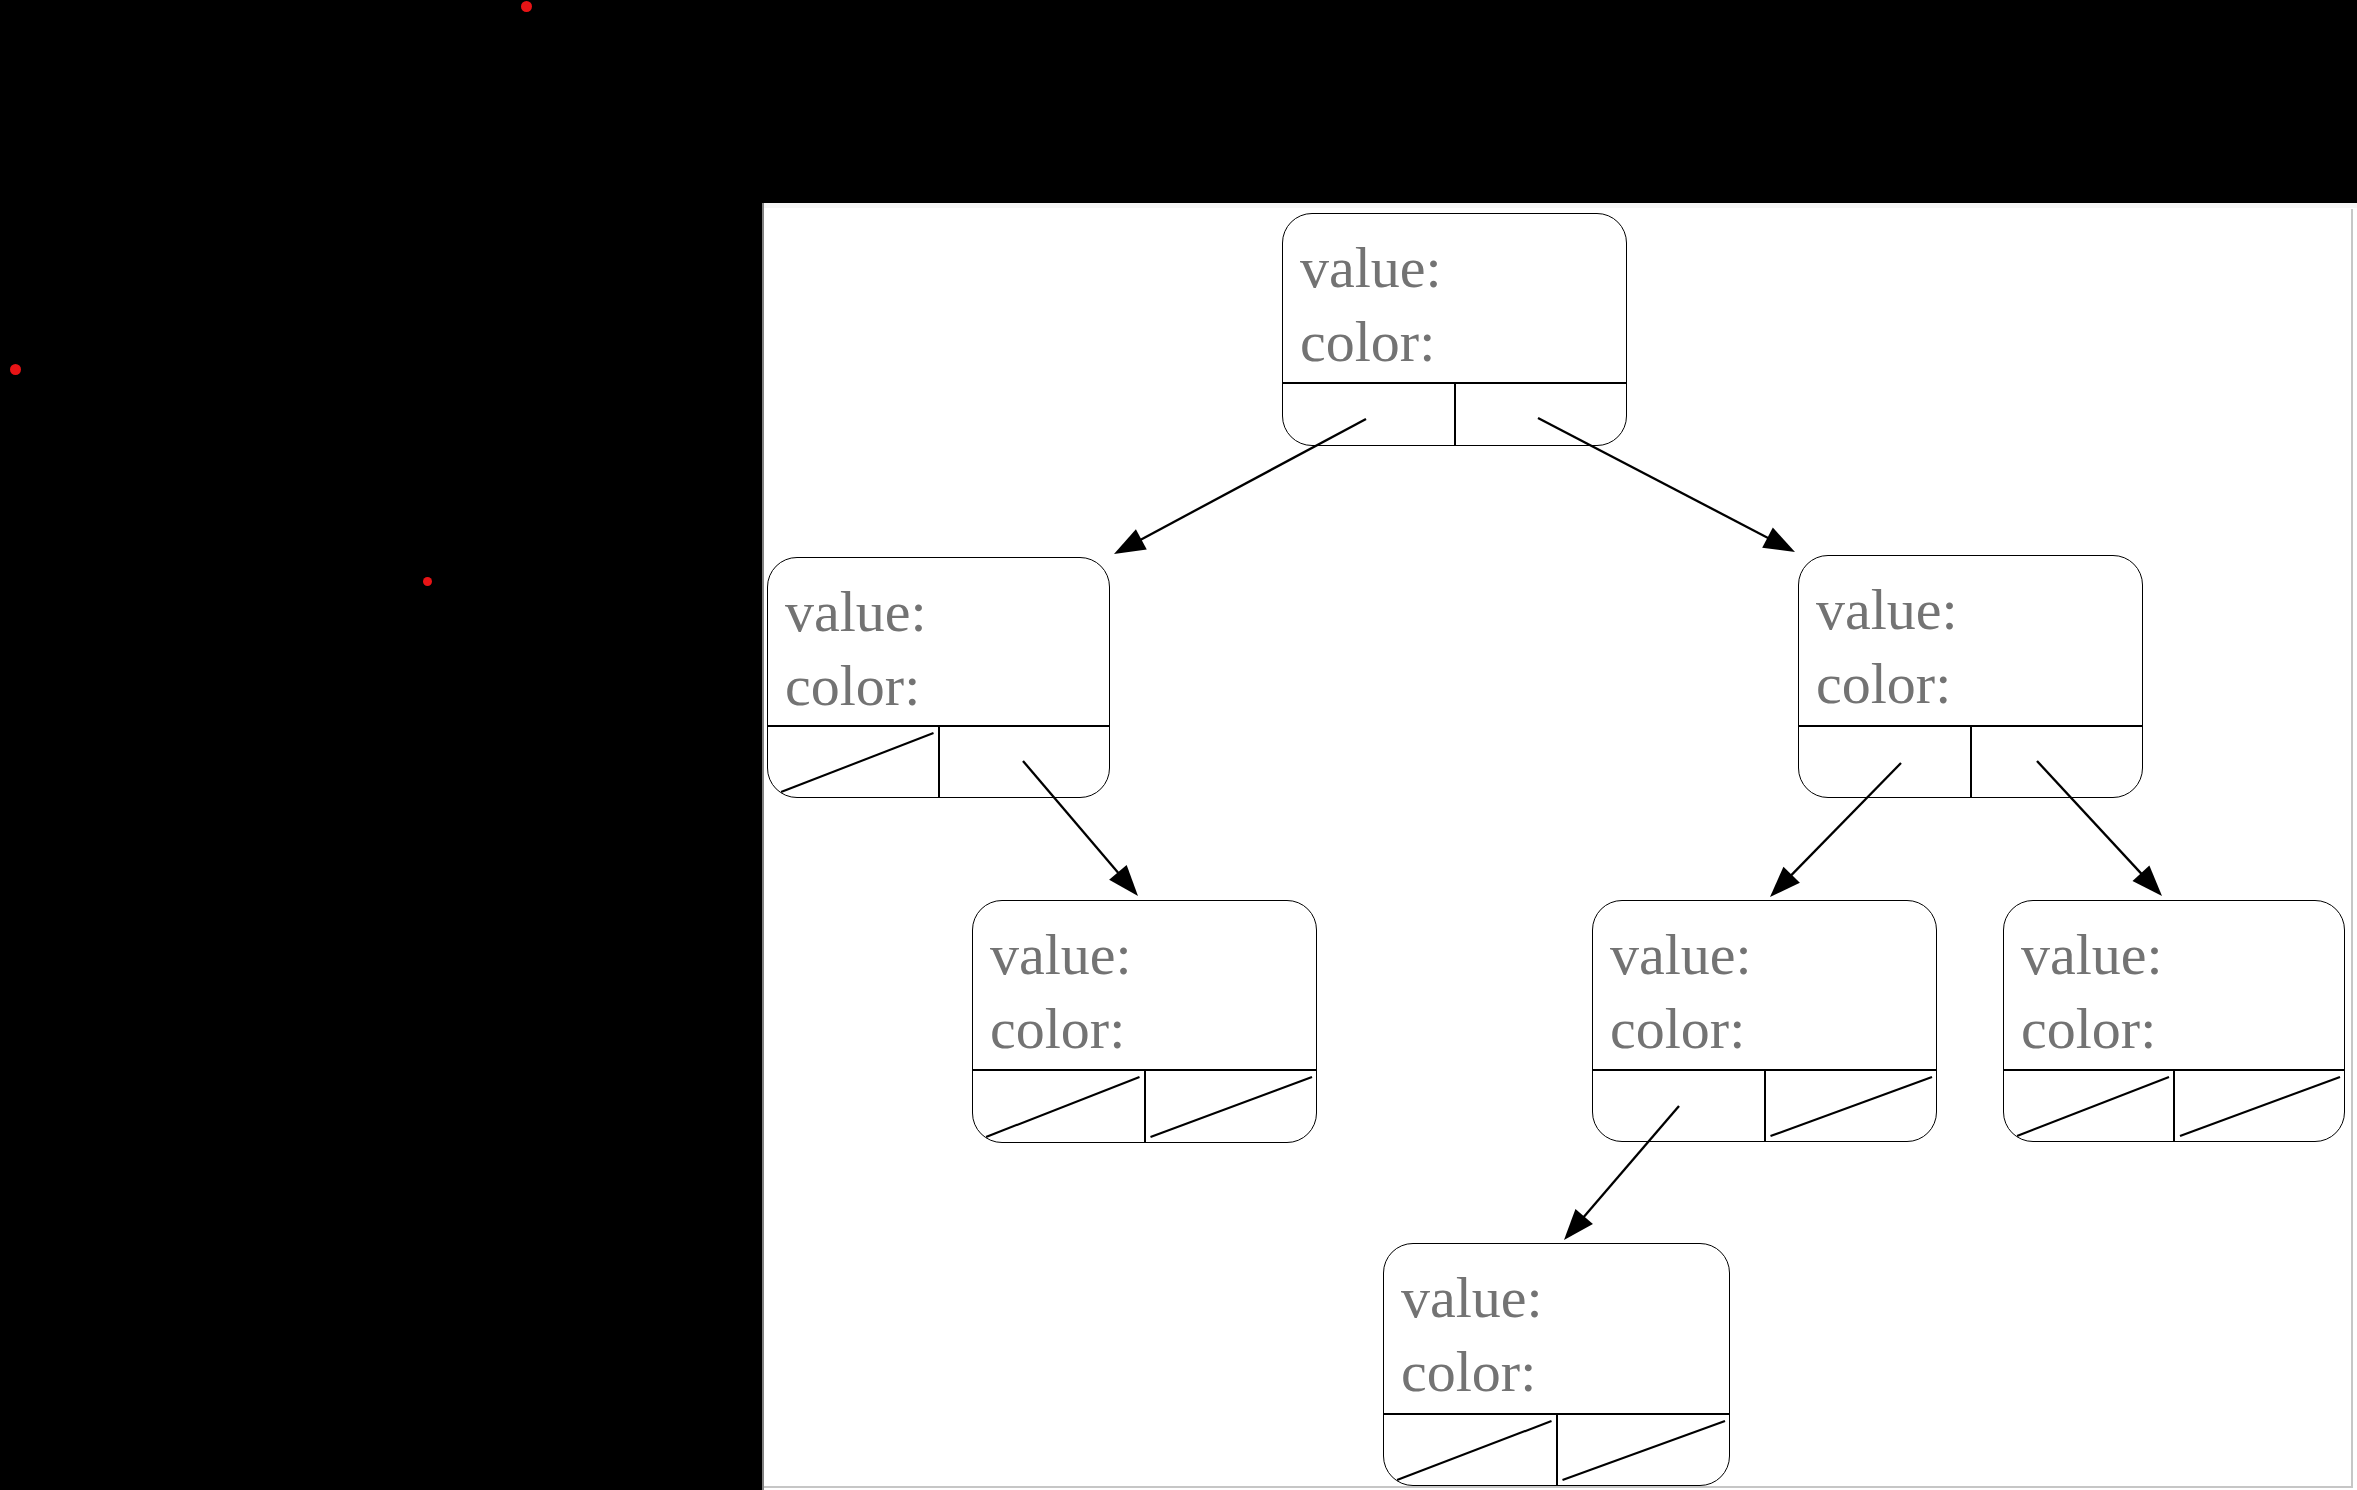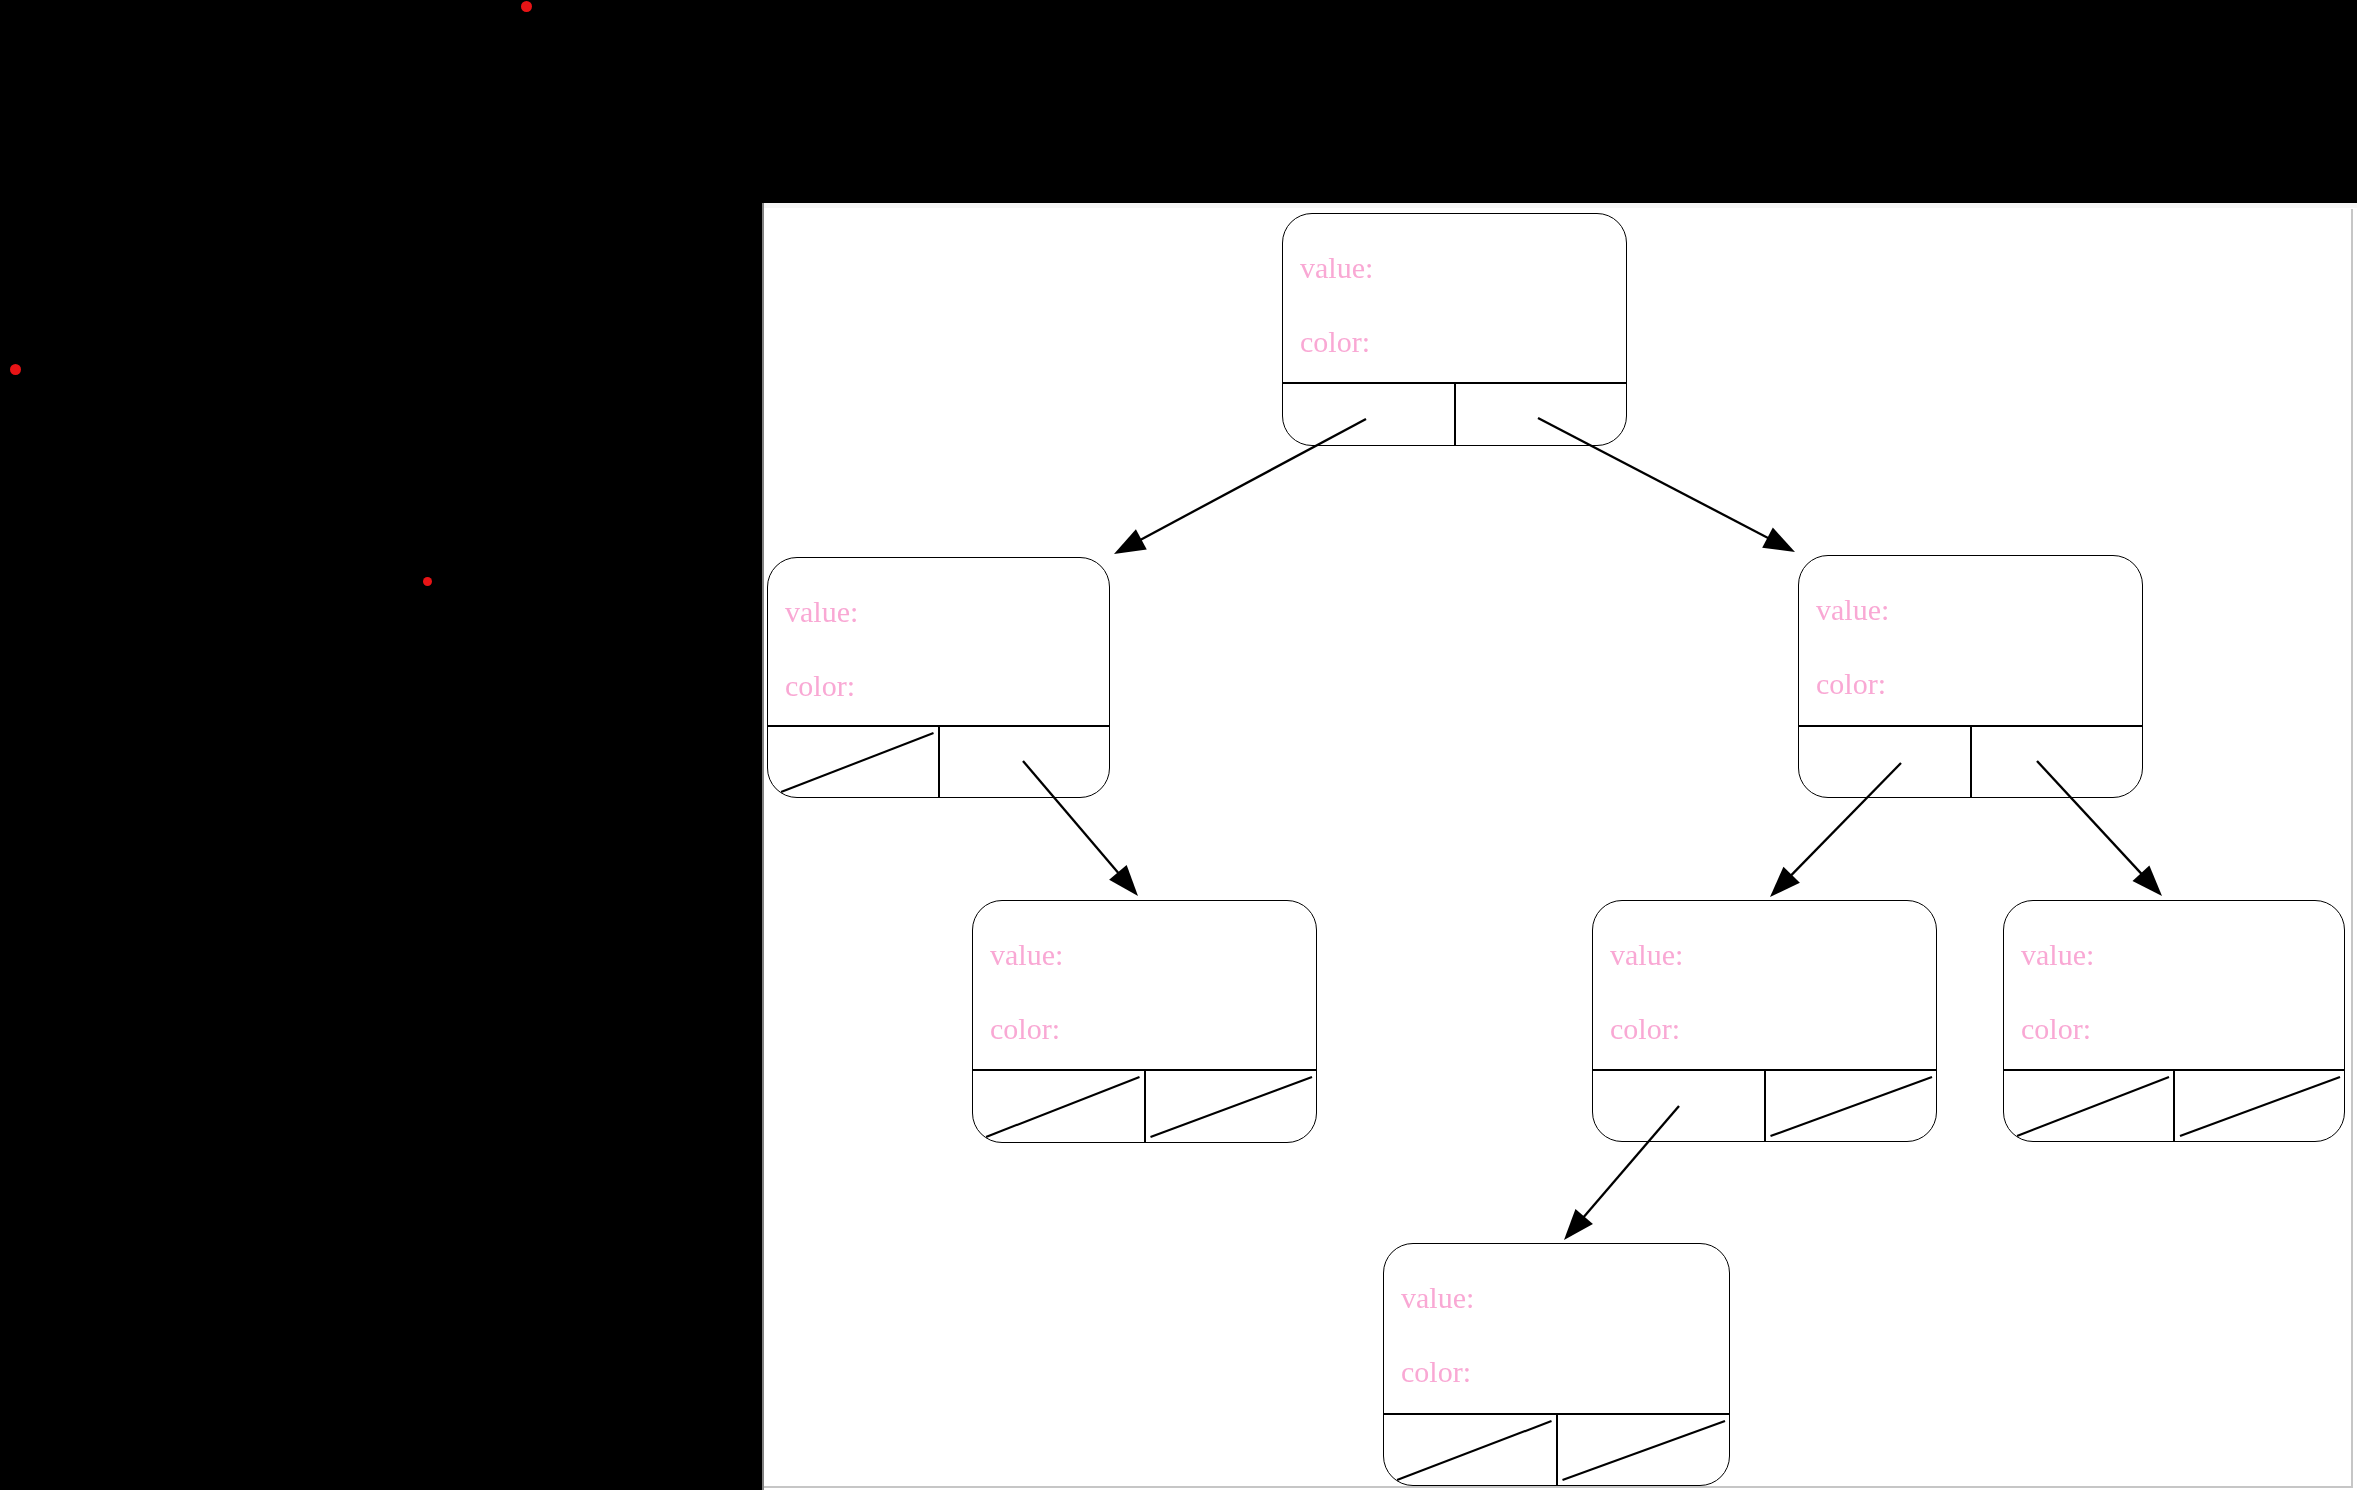--- a/index.html
+++ b/index.html
@@ -48,23 +48,23 @@
     overflow: hidden;
     background: transparent;
     display: flex;
     flex-direction: column;
   }
   .nlabels {
     flex: 1;
     padding: 17px 0 0 17px;
   }
   .nline {
-    font-size: 30px;
+    font-size: 58px;
     line-height: 74px;
-    color: #f9a8d4;
+    color: #737373;
     white-space: pre;
   }
   .prow {
     display: flex;
     border-top: 2.6px solid #000000;
     box-sizing: content-box;
   }
   .pcell { flex: 1; }
   .pcell.right { border-left: 2.6px solid #000000; }
   

